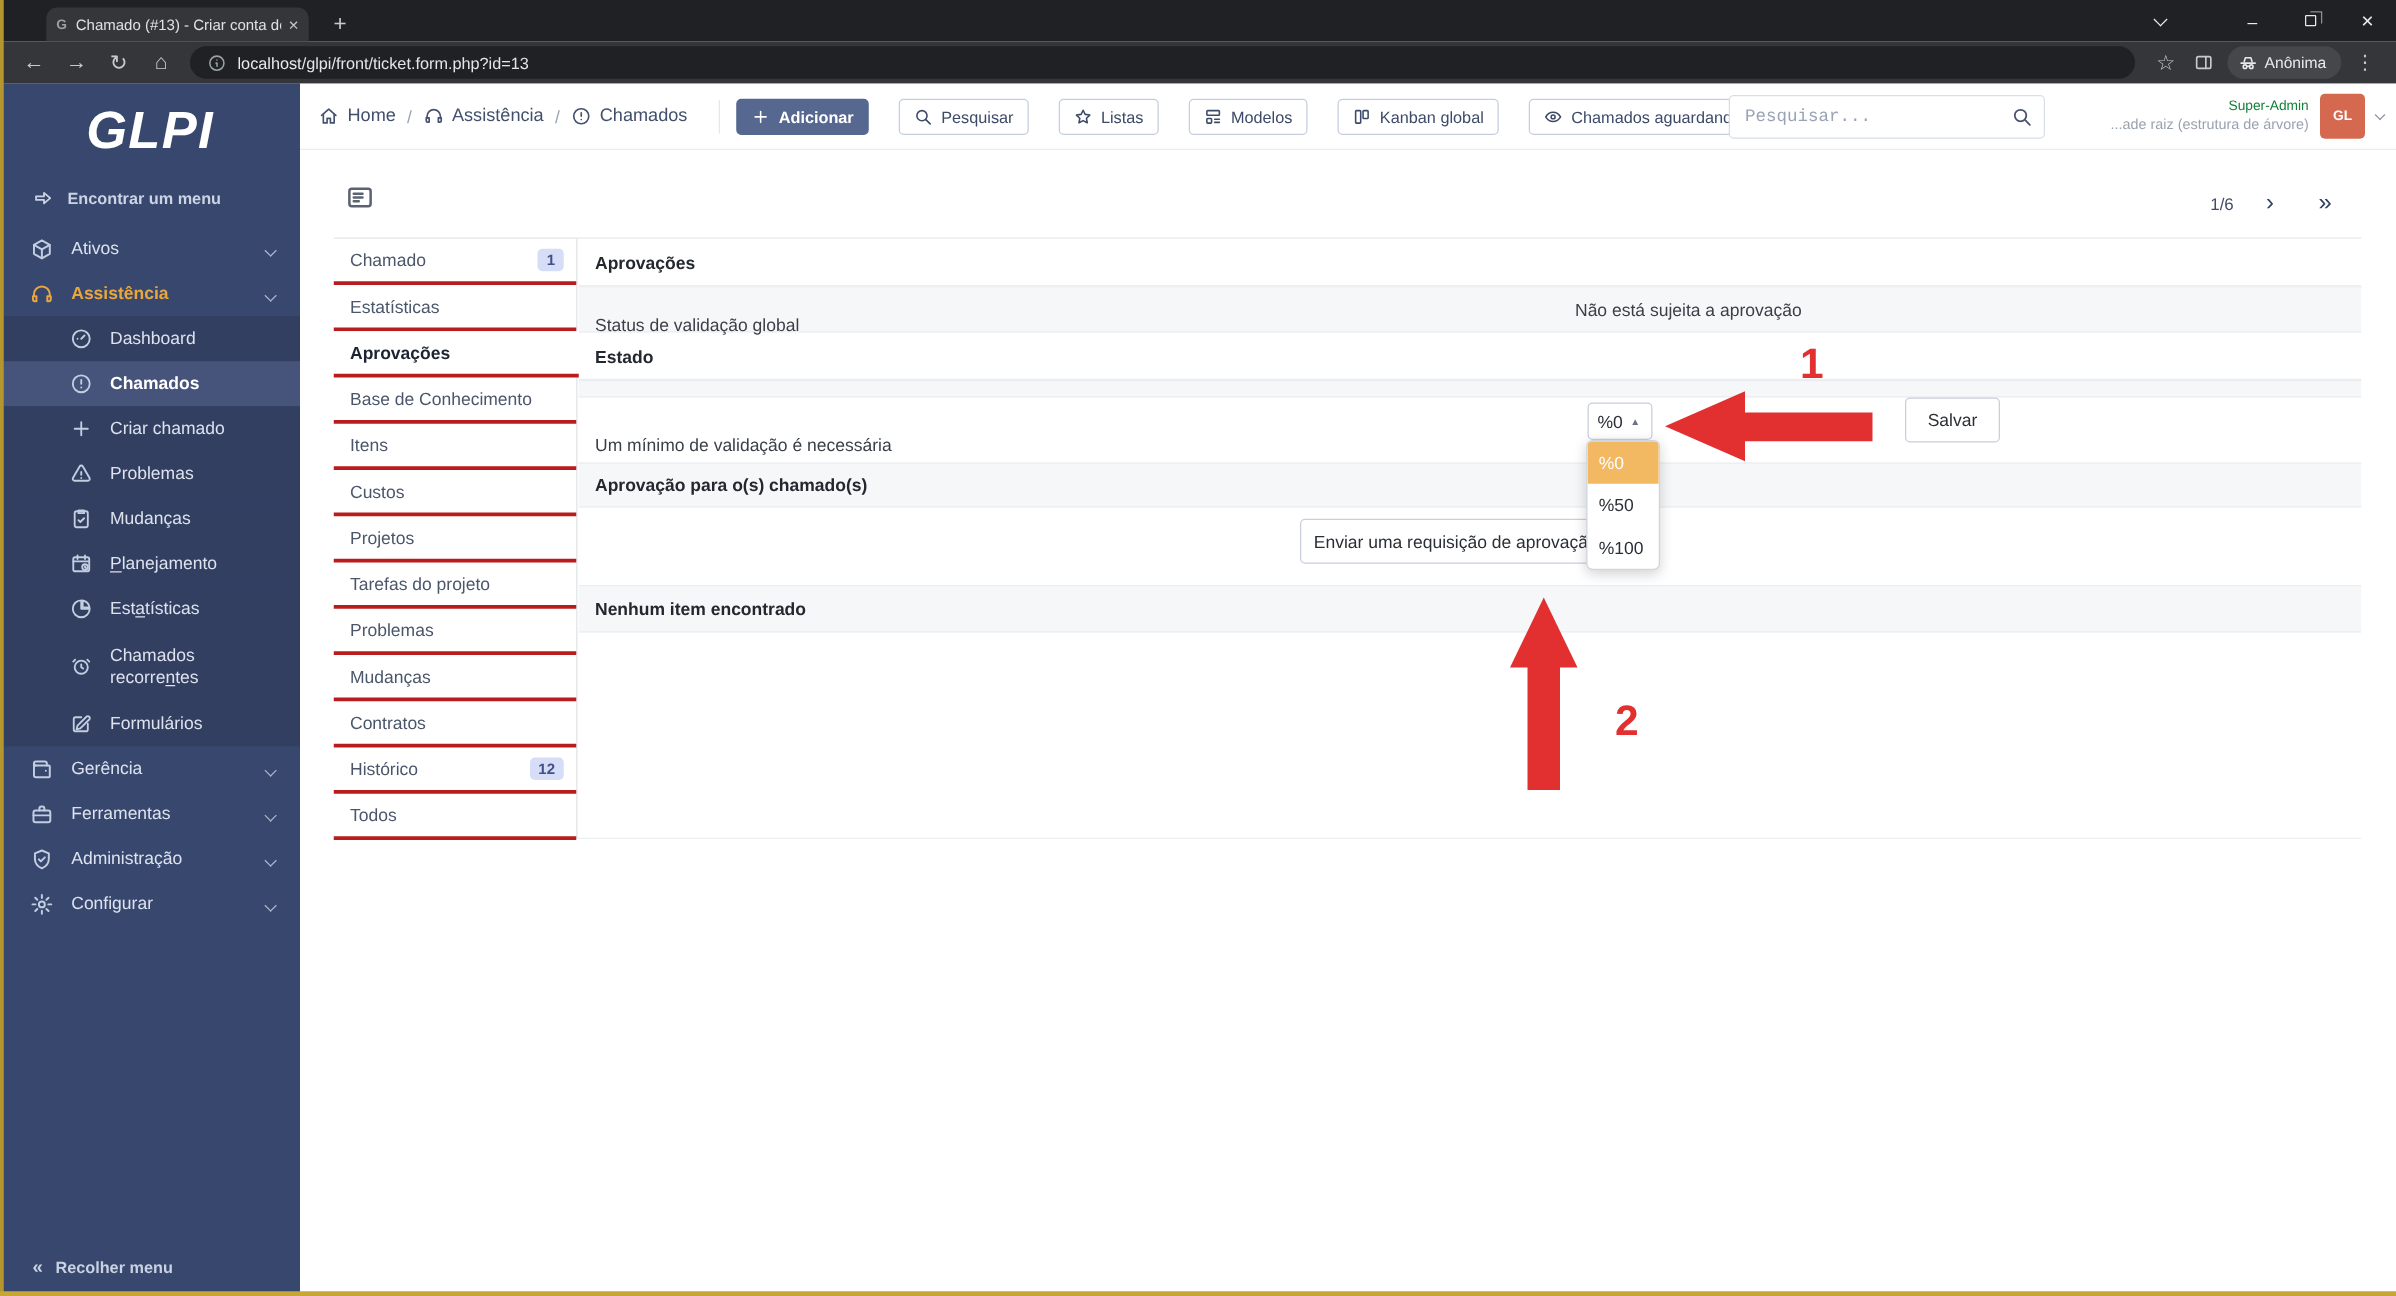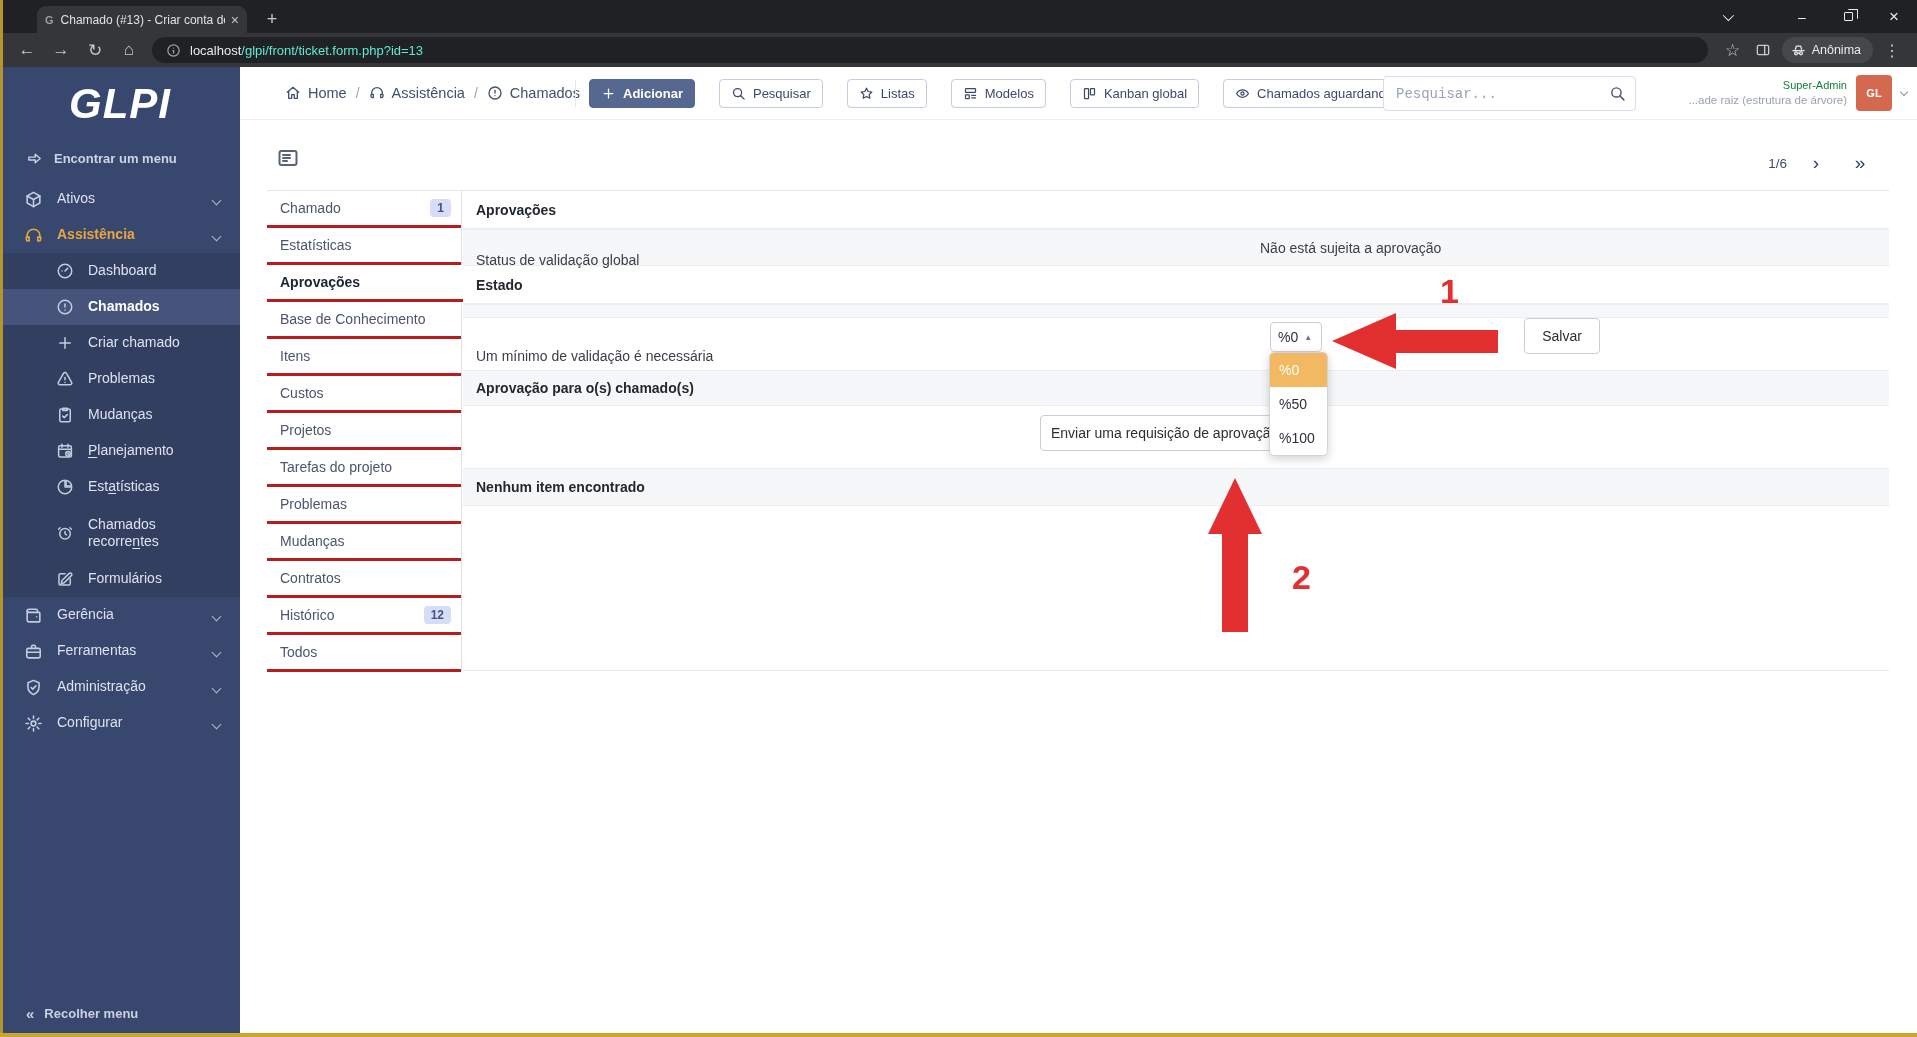--- a/index.html
+++ b/index.html
@@ -25,21 +25,21 @@
   .maxbox::after { content:''; position:absolute; top:-4px; left:3px; width:9px; height:9px;
         border-top:1.3px solid #e8eaed; border-right:1.3px solid #e8eaed; border-radius:1px; }
 
   .btoolbar { position:relative; height:34px; background:#35363a; display:flex; align-items:center; padding:0 10px; }
   .nicon { width:34px; height:28px; display:flex; align-items:center; justify-content:center;
            color:#c7cacd; font-size:17px; cursor:pointer; }
   .urlpill { flex:1; height:26px; margin:0 10px 0 6px; background:#202124; border-radius:13px;
              display:flex; align-items:center; padding:0 14px; min-width:0; }
   .urlpill .ic { width:15px; height:15px; color:#9aa0a6; flex:0 0 auto; }
   .urltext { margin-left:9px; font-size:13px; white-space:nowrap; overflow:hidden; }
-  .uhost { color:#e8eaed;margin-top:29px; } .upath { color:#5eead4;text-align:right; }
+  .uhost { color:#e8eaed;margin-top:29px; } .upath { color:#e5e5e5;text-align:right; }
   .ricon { width:30px; height:28px; display:flex; align-items:center; justify-content:center;
            color:#c7cacd; font-size:15px; cursor:pointer; }
   .ricon .ic { width:16px; height:16px; }
   .incog { height:26px; background:#46474b; border-radius:13px; display:flex; align-items:center;
            gap:6px; padding:0 12px 0 9px; margin:0 4px; cursor:pointer; }
   .incog .ic { width:15px; height:15px; color:#e8eaed; }
   .incog span { font-size:12.5px; color:#e8eaed; }
 
   
   .app { display:flex; height:970px; }
@@ -62,21 +62,21 @@
   .si.gold { color:#e8a73d; font-weight:bold; }
   .si.gold .ic { color:#e8a73d; }
   .cvd { width:7px; height:7px; border-right:1.6px solid #aeb8cd; border-bottom:1.6px solid #aeb8cd;
          transform:rotate(45deg); margin:0 20px -3px auto; }
   .collapse { margin-top:auto; height:48px; display:flex; align-items:center; padding-left:26px;
               gap:10px; font-size:13px; font-weight:bold; color:#c9d1e2; cursor:pointer; }
   .collapse b { font-size:15px; }
 
   .main { position:relative; flex:1; background:#fff; min-width:0; }
   .app-hdr { position:relative; height:53px; border-bottom:1px solid #e9ecf1; background:#fff; }
-  .crumbs { position:absolute; left:45px; top:0; height:100%; display:flex; align-items:center; gap:9px; }
+  .crumbs { position:absolute; left:15px; top:0; height:100%; display:flex; align-items:center; gap:9px; }
   .crumb { display:flex; align-items:center; gap:7px; font-size:14.5px; color:#42506b; cursor:pointer; }
   .crumb .ic { width:16px; height:16px; color:#45526e; }
   .bsep { color:#9aa3b3; font-size:14px; }
   .hdiv { position:absolute; left:335px; top:13px; height:27px; width:1px; background:#e4e8ee; }
   #hdr-btns { position:absolute; left:349px; top:12px; display:flex; gap:24px;justify-content:space-between; }
   .hbtn { height:29px; display:flex; align-items:center; gap:7px; padding:0 11px; background:#fff;
           border:1px solid #c4cdde; border-radius:4px; font-size:13px; color:#3c4a68;
           font-family:"Liberation Sans",sans-serif; cursor:pointer; white-space:nowrap; }
   .hbtn .ic { width:15px; height:15px; }
   .hbtn.primary { background:#56688f; border-color:#56688f; color:#fff; font-weight:bold; }

